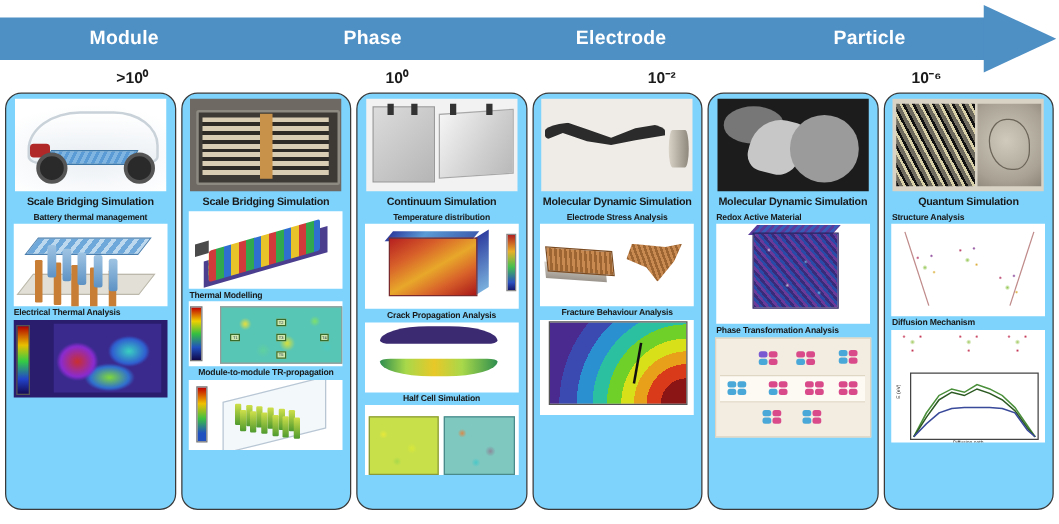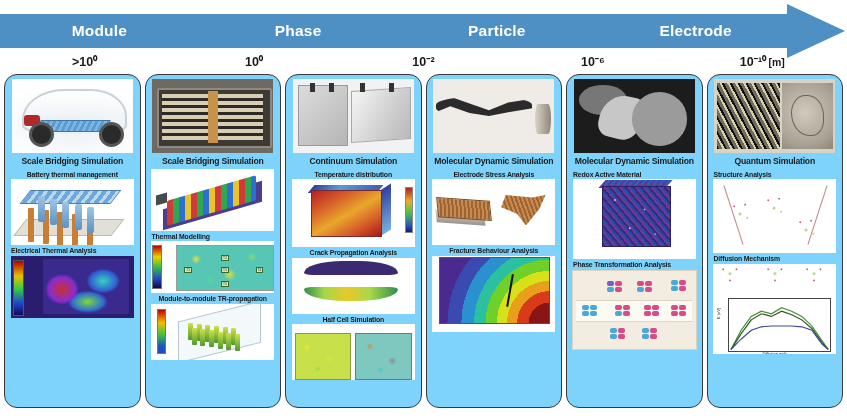--- a/index.html
+++ b/index.html
@@ -281,33 +281,30 @@
 <body>
 
 <div class="figure">
 
   <div class="arrow-wrap">
     <div class="arrow-body"></div>
     <div class="arrow-head"></div>
     <div class="scale-names">
       <div class="scale-name">Module</div>
       <div class="scale-name">Phase</div>
+      <div class="scale-name">Electrode</div>
       <div class="scale-name">Particle</div>
-      <div class="scale-name">Electrode</div>
     </div>
   </div>
 
   <div class="exp-row">
     <div class="exp-cell">&gt;10⁰</div>
     <div class="exp-cell">10⁰</div>
     <div class="exp-cell">10⁻²</div>
     <div class="exp-cell">10⁻⁶</div>
-    <div class="exp-cell">
-      <span>10⁻¹⁰</span><span class="unit">[m]</span>
-    </div>
   </div>
 
   <div class="cols">
 
     <div class="col">
       <div class="photo car">
         <div class="body"></div>
           <div class="pack"></div>
         <div class="eng"></div>
         <div class="wheel w1"></div>

